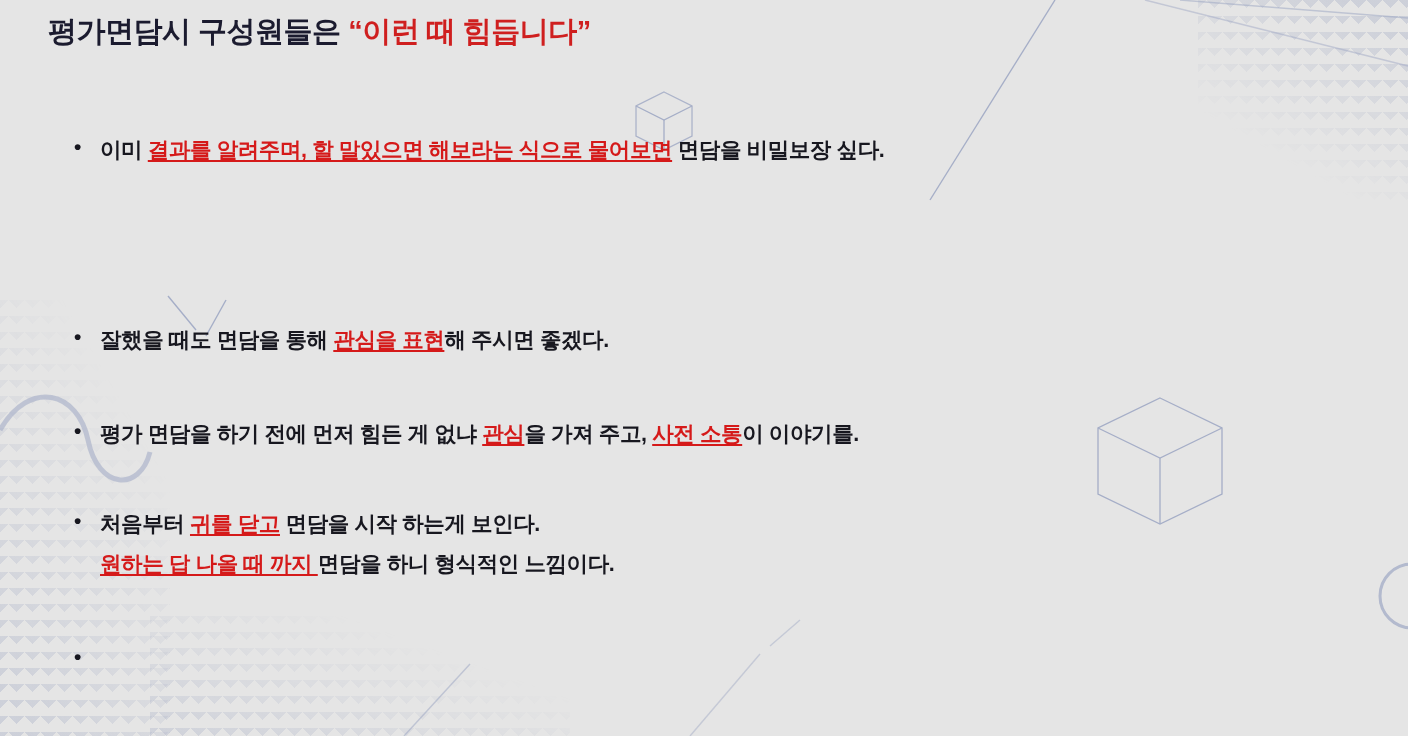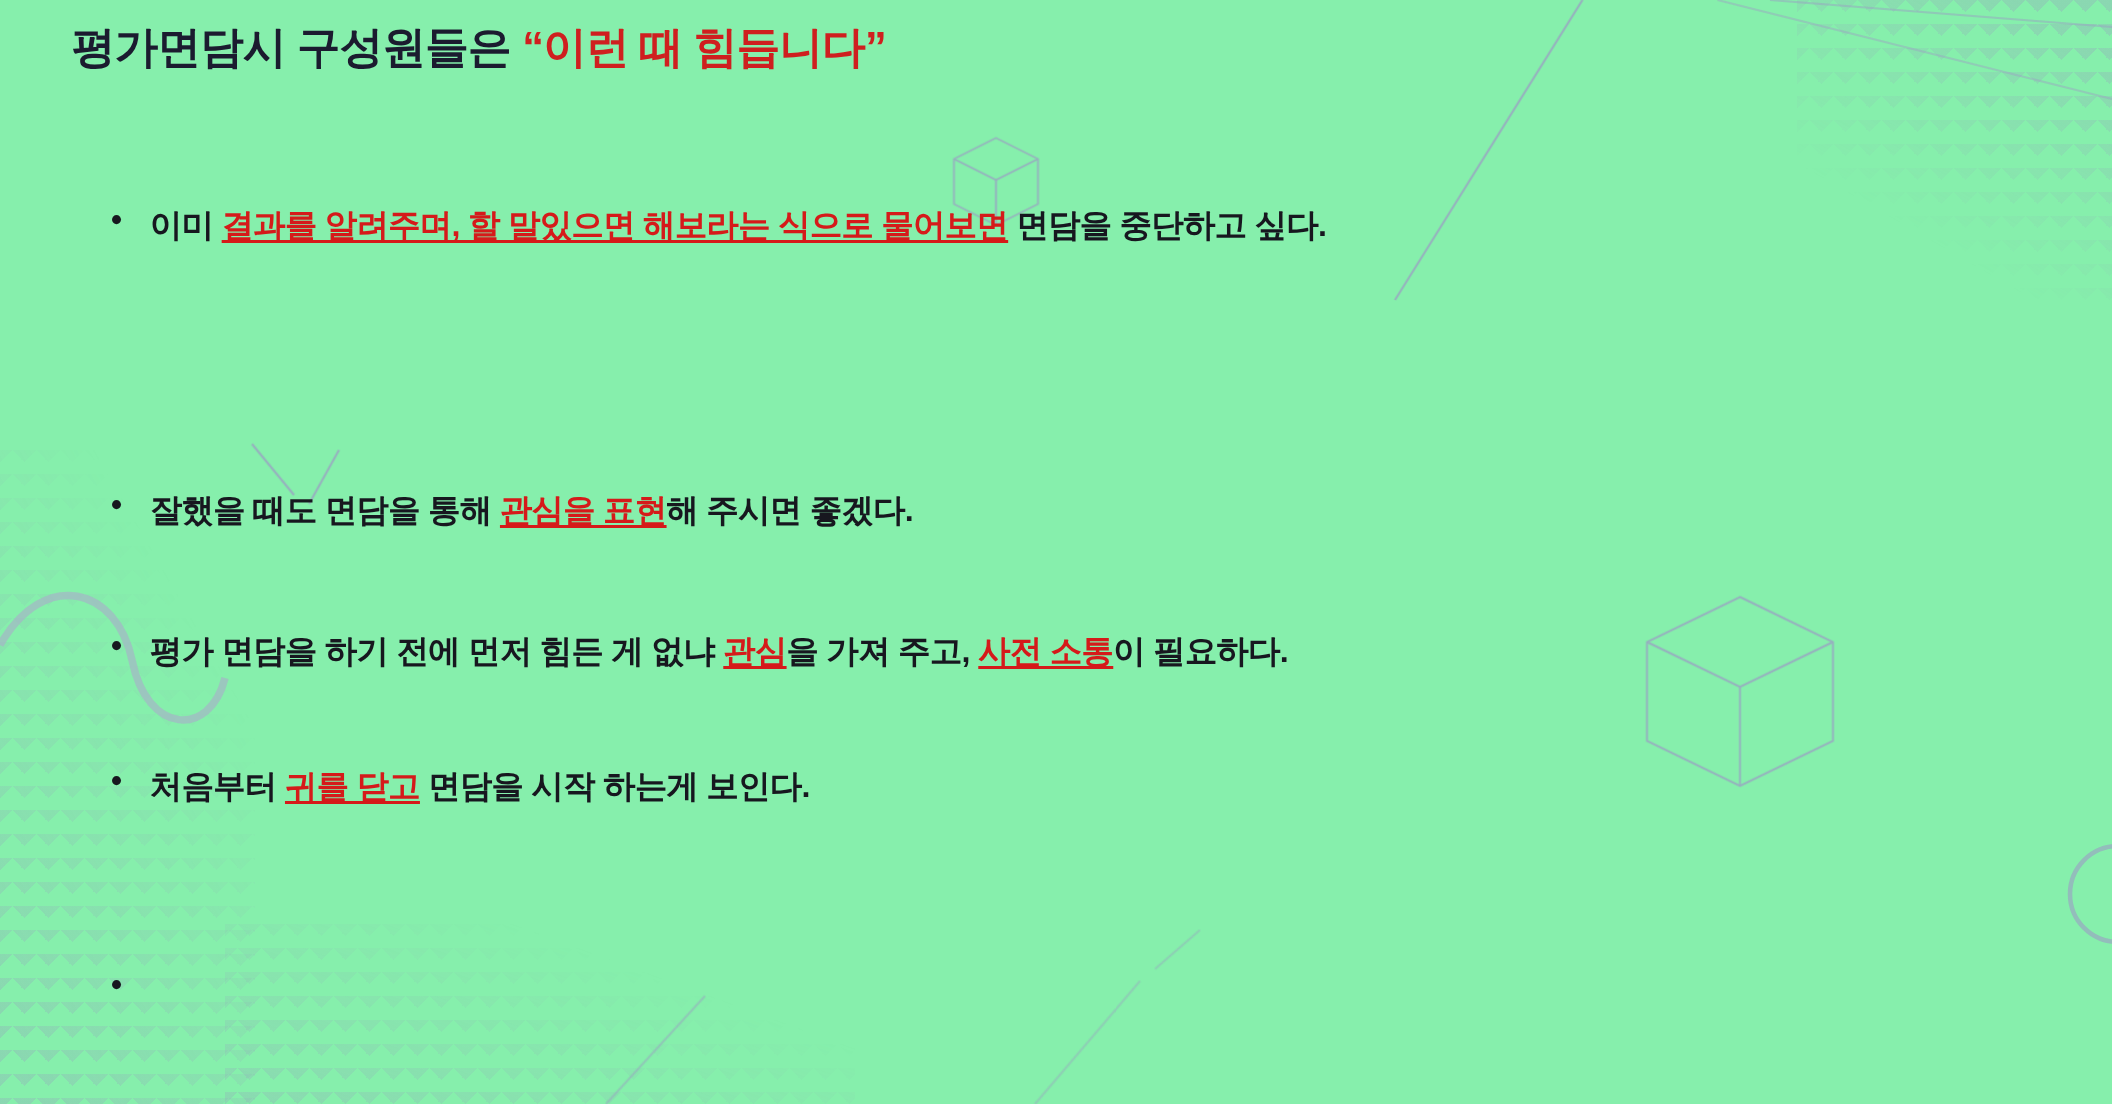--- a/index.html
+++ b/index.html
@@ -7,21 +7,21 @@
     margin: 0; padding: 0;
     width: 1408px; height: 736px;
     overflow: hidden;
     background: #ffffff;
     font-family: "Liberation Sans", sans-serif;
   }
   #slide {
     position: relative;
     width: 1408px;
     height: 736px;
-    background: #86efac;
+    background: #e5e5e5;
     overflow: hidden;
   }
   
   .bg-layer { position: absolute; inset: 0; pointer-events: none; }
   .tri-field {
     position: absolute;
     background-image:
       linear-gradient(135deg, rgba(150,160,190,0.30) 25%, transparent 25%),
       linear-gradient(225deg, rgba(150,160,190,0.30) 25%, transparent 25%);
     background-size: 16px 16px;
@@ -132,42 +132,43 @@
     </svg>
   </div>
 
   <div id="title">
     <span>평가면담시 구성원들은 </span><span class="accent">“이런 때 힘듭니다”</span>
   </div>
 
   <div class="bullet-row" style="left:74px; top:130px;">
     <span class="dot">•</span>
     <span class="btext">
-      <span>이미 </span><span class="hl">결과를 알려주며, 할 말있으면 해보라는 식으로 물어보면</span><span> 면담을 중단하고 싶다.</span>
+      <span>이미 </span><span class="hl">결과를 알려주며, 할 말있으면 해보라는 식으로 물어보면</span><span> 면담을 비밀보장 싶다.</span>
     </span>
   </div>
 
   <div class="bullet-row" style="left:74px; top:320px;">
     <span class="dot">•</span>
     <span class="btext">
       <span>잘했을 때도 면담을 통해 </span><span class="hl">관심을 표현</span><span>해 주시면 좋겠다.</span>
     </span>
   </div>
 
   <div class="bullet-row" style="left:74px; top:414px;">
     <span class="dot">•</span>
     <span class="btext">
-      <span>평가 면담을 하기 전에 먼저 힘든 게 없냐 </span><span class="hl">관심</span><span>을 가져 주고, </span><span class="hl">사전 소통</span><span>이 필요하다.</span>
+      <span>평가 면담을 하기 전에 먼저 힘든 게 없냐 </span><span class="hl">관심</span><span>을 가져 주고, </span><span class="hl">사전 소통</span><span>이 이야기를.</span>
     </span>
   </div>
 
   <div class="bullet-row" style="left:74px; top:504px;">
     <span class="dot">•</span>
     <span class="btext">
       <span class="l2"><span>처음부터 </span><span class="hl">귀를 닫고</span><span> 면담을 시작 하는게 보인다.</span></span>
+      <span class="l2"><span class="hl">원하는 답 나올 때 까지 </span><span>면담을 하니 형식적인 느낌이다.</span></span>
     </span>
   </div>
 
   <div class="bullet-row" style="left:74px; top:640px;">
     <span class="dot">•</span>
     <span class="btext">
     </span>
   </div>
 
 </div>

